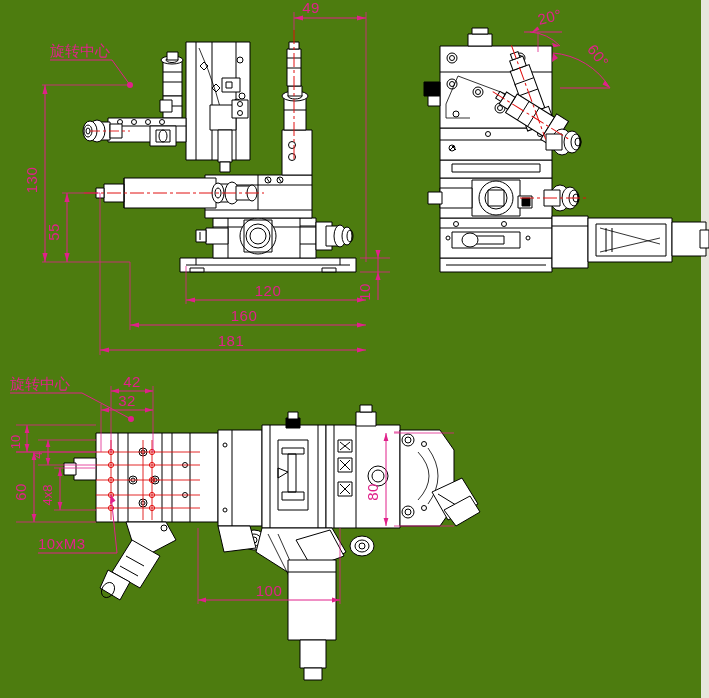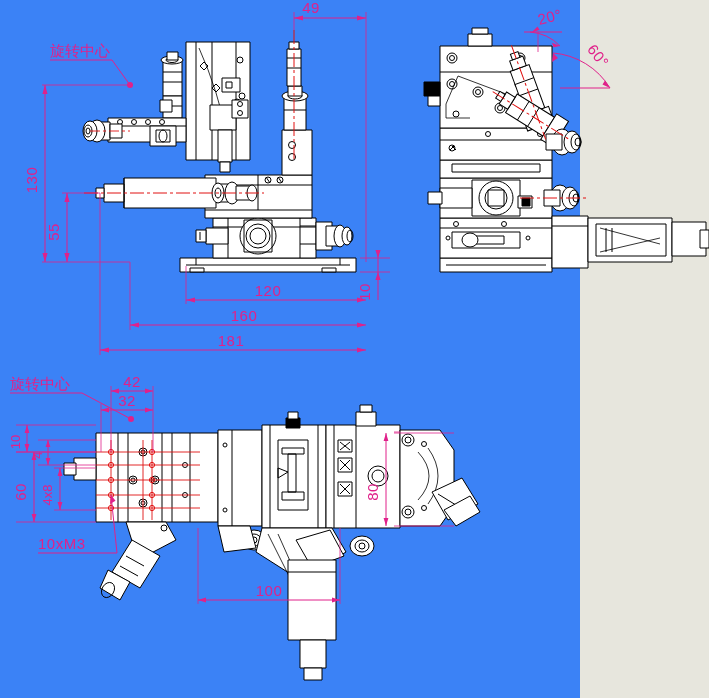--- a/index.html
+++ b/index.html
@@ -8,23 +8,23 @@
     background: #e7e6dd;
   }
   body {
     width: 709px;
     height: 698px;
     overflow: hidden;
     font-family: "Liberation Sans", sans-serif;
   }
   #sheet {
     position: relative;
-    width: 580px;
+    width: 701px;
     height: 698px;
-    background: #3b82f6;
+    background: #4d7c0f;
   }
   #sheet svg {
     position: absolute;
     top: 0;
     left: 0;
   }
   .dim-text {
     font-family: "Liberation Sans", sans-serif;
     font-size: 15px;
     fill: #e0218a;

